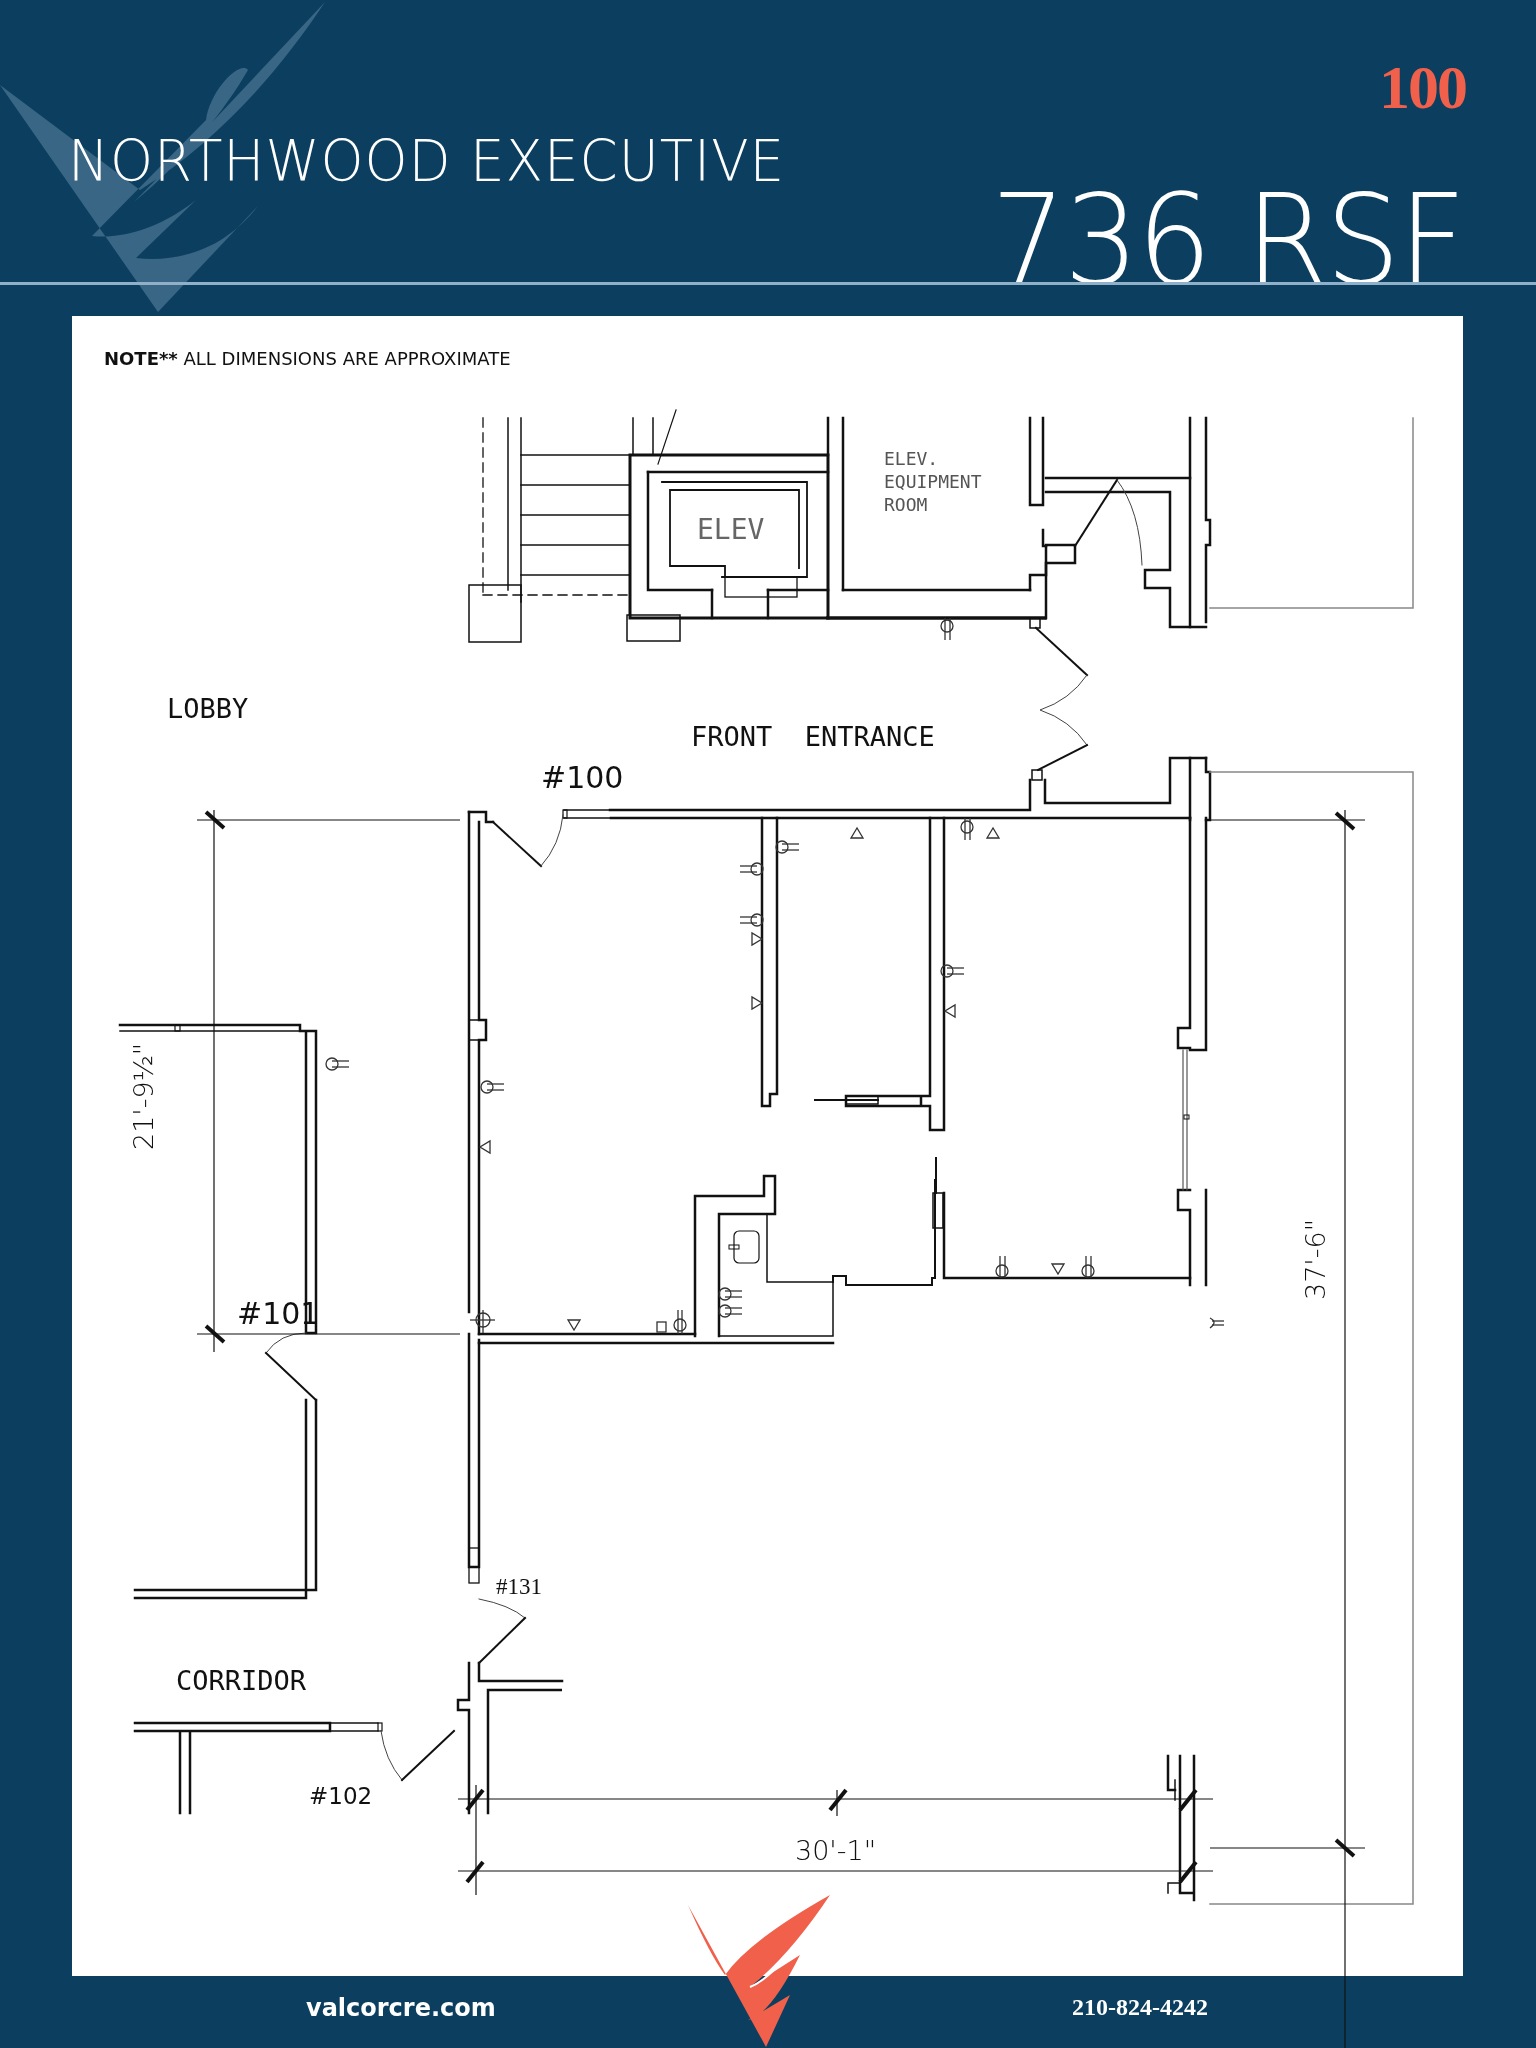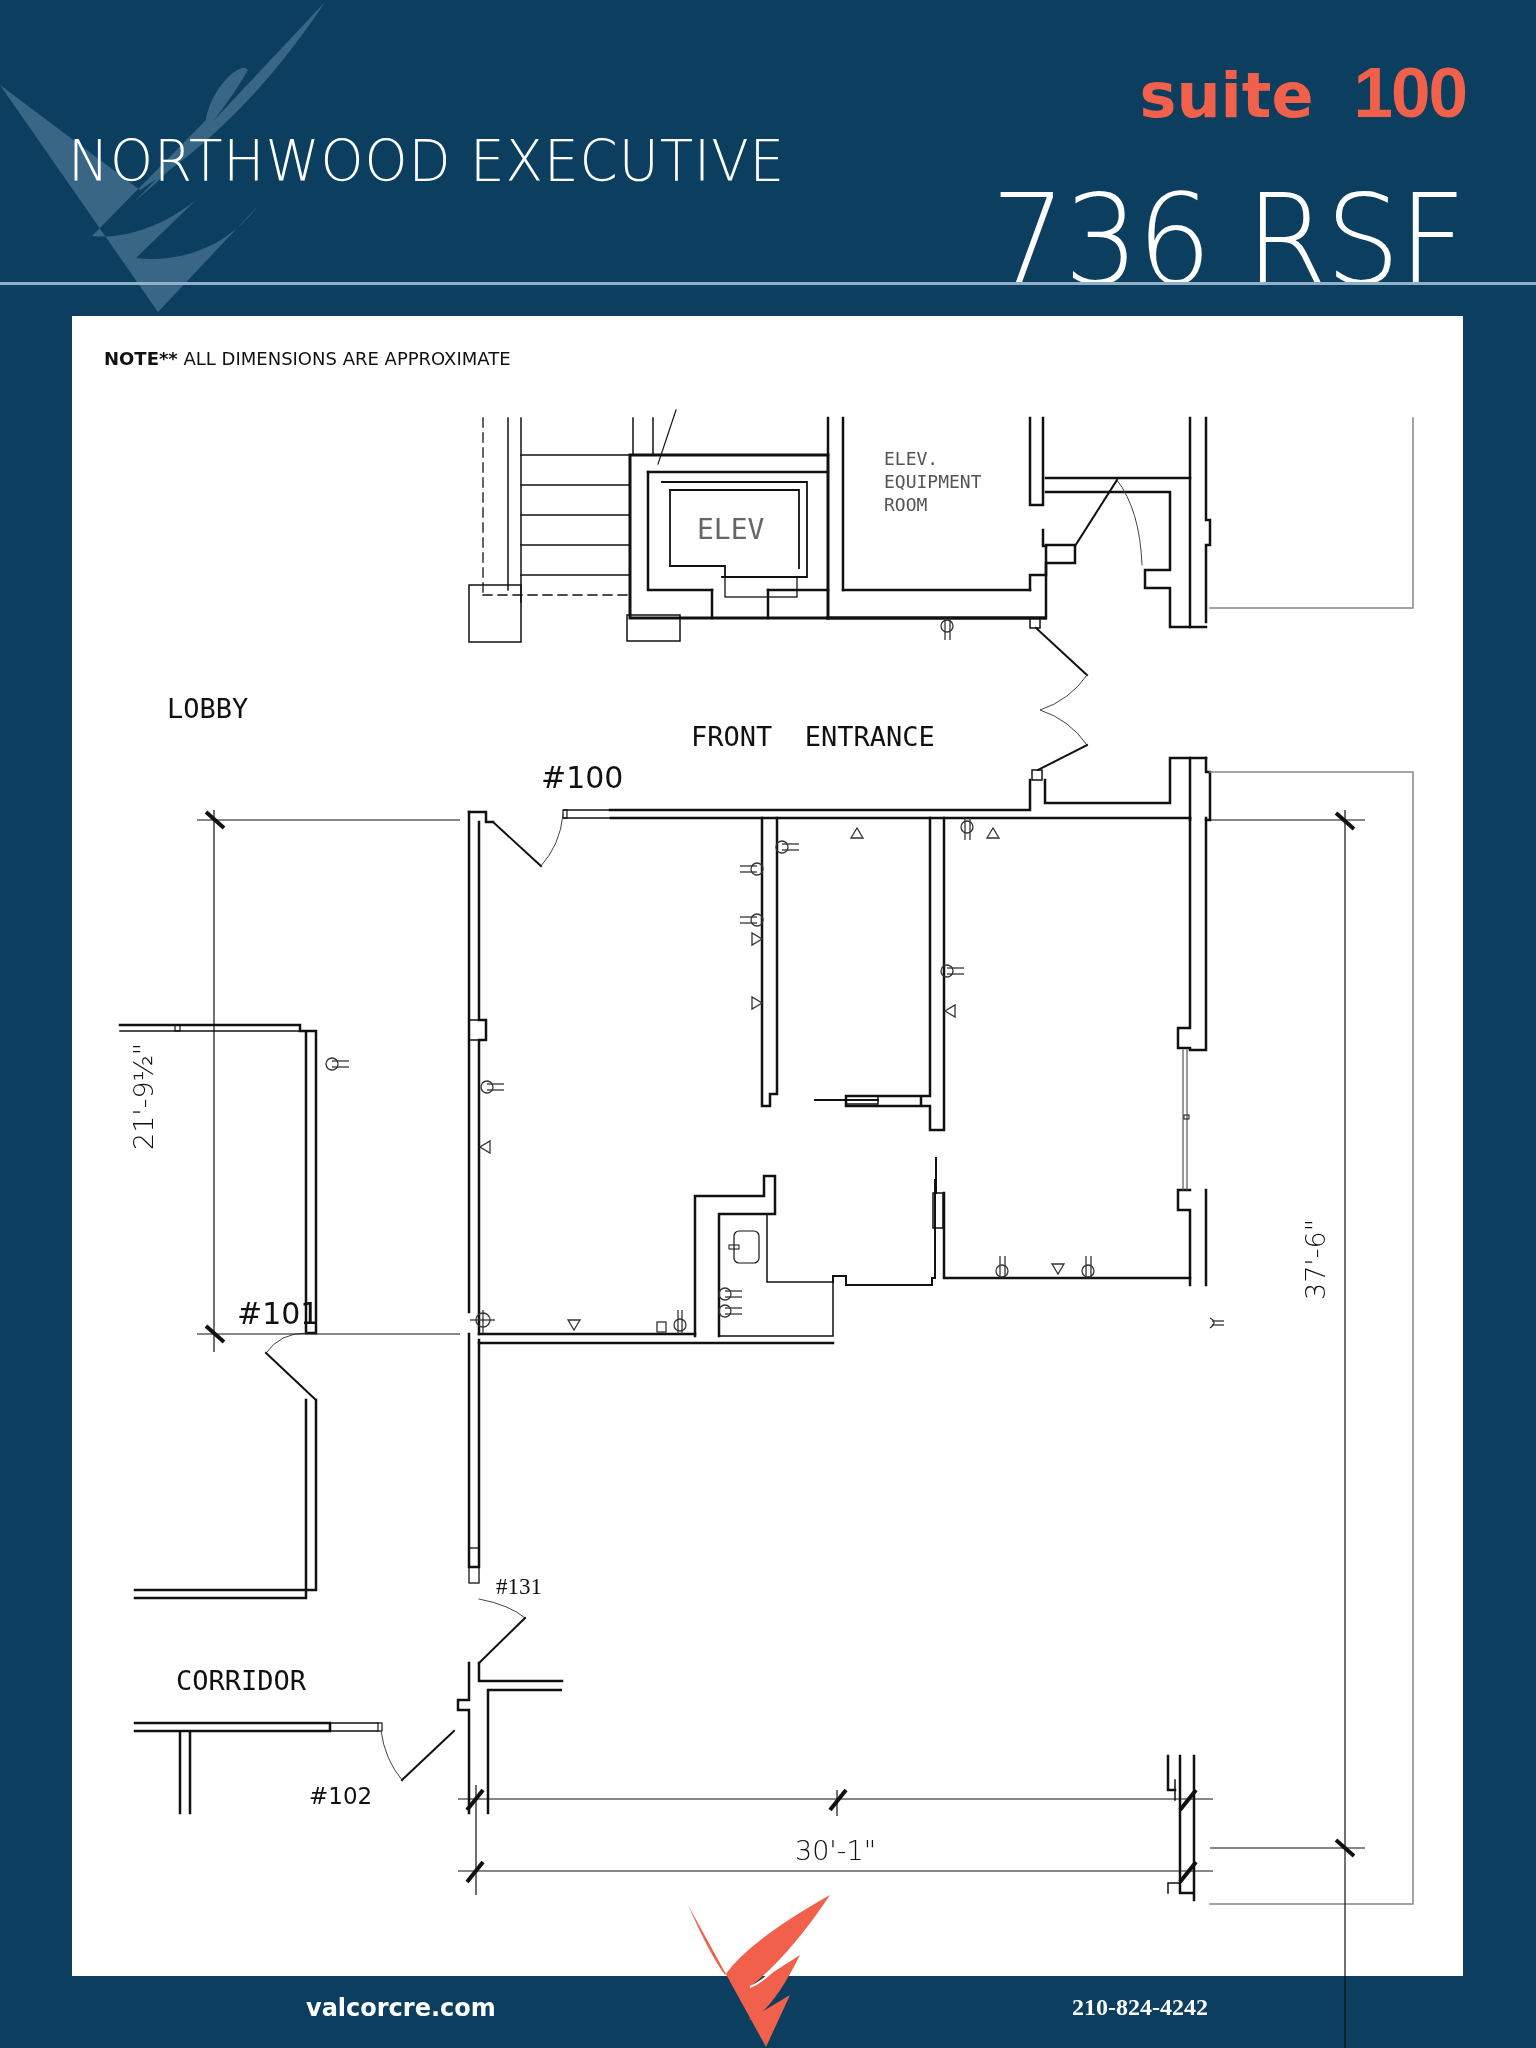--- a/index.html
+++ b/index.html
@@ -4,21 +4,21 @@
 <style>
   html, body { margin: 0; padding: 0; }
   body { width: 1536px; height: 2048px; position: relative; overflow: hidden;
          background: #0c3f5f; font-family: "Liberation Sans", sans-serif; }
   .abs { position: absolute; }
   .logo-watermark { left: 0; top: 0; }
   .title { left: 68px; top: 128px; color: #ffffff; font-size: 57px; font-weight: 300;
            letter-spacing: 1px; white-space: nowrap; font-family: "DejaVu Sans", sans-serif; transform: scaleX(0.96); transform-origin: left; }
   .suite-wrap { right: 70px; top: 52px; color: #f0604a; white-space: nowrap; display: flex; align-items: baseline; gap: 18px; }
   .suite-word { font-size: 62px; font-weight: bold; font-family: "DejaVu Sans", sans-serif; letter-spacing: 0px; }
-  .suite-num { font-size: 71px; font-weight: bold; font-family: Liberation Sans, sans-serif; letter-spacing: -2px; margin-left: 22px; }
+  .suite-num { font-size: 62px; font-weight: bold; font-family: Liberation Serif, serif; letter-spacing: -2px; margin-left: 22px; }
   .rsf { right: 72px; top: 168px; color: #ffffff; font-size: 124px; font-weight: 300; white-space: nowrap;
          font-family: "DejaVu Sans", sans-serif; letter-spacing: -2px; transform: scaleX(0.95); transform-origin: right; }
   .hr { left: 0; top: 282px; width: 1536px; height: 3px; background: #8fb0c8; }
   .panel { left: 72px; top: 316px; width: 1391px; height: 1660px; background: #ffffff; }
   .note { left: 104px; top: 348px; font-size: 18px; color: #111; white-space: nowrap; font-family: "DejaVu Sans", sans-serif; }
   .note b { font-weight: bold; }
   .plan { left: 0; top: 0; }
   .footer-link { left: 288px; top: 1994px; color: #ffffff; font-size: 24px; font-weight: bold; font-family: "DejaVu Sans", sans-serif; margin-left: 18px; }
   .footer-phone { left: 1072px; top: 1994px; color: #ffffff; font-size: 24px; font-weight: bold; font-family: Liberation Serif, serif; }
   .lbl { position: absolute; font-family: "DejaVu Sans Mono", monospace; color: #111; white-space: nowrap; }
@@ -31,21 +31,20 @@
 <body>
 
 <svg class="abs logo-watermark" width="360" height="320" viewBox="0 0 360 320">
   <path d="M0,85 L158,312 L258,206 C220,255 170,262 136,258 L196,200 C150,236 110,238 92,236 L206,120 C210,90 240,60 248,70 C225,110 185,160 134,202 L200,135 L325,2 C280,70 220,140 140,190 Z" fill="#5d86a2" opacity="0.55"></path>
   <path d="M0,85 L155,312 L226,178" fill="none" stroke="#6b92ad" stroke-width="0"></path>
 </svg>
 
 <div class="abs title">NORTHWOOD EXECUTIVE</div>
 
 <div class="abs suite-wrap">
-  <span class="suite-word">suite</span>
   <span class="suite-num">100</span>
 </div>
 
 <div class="abs rsf">736 RSF</div>
 
 <div class="abs hr"></div>
 
 <div class="abs panel"></div>
 
 <div class="abs note"><b>NOTE**</b><span> ALL DIMENSIONS ARE APPROXIMATE</span></div>

